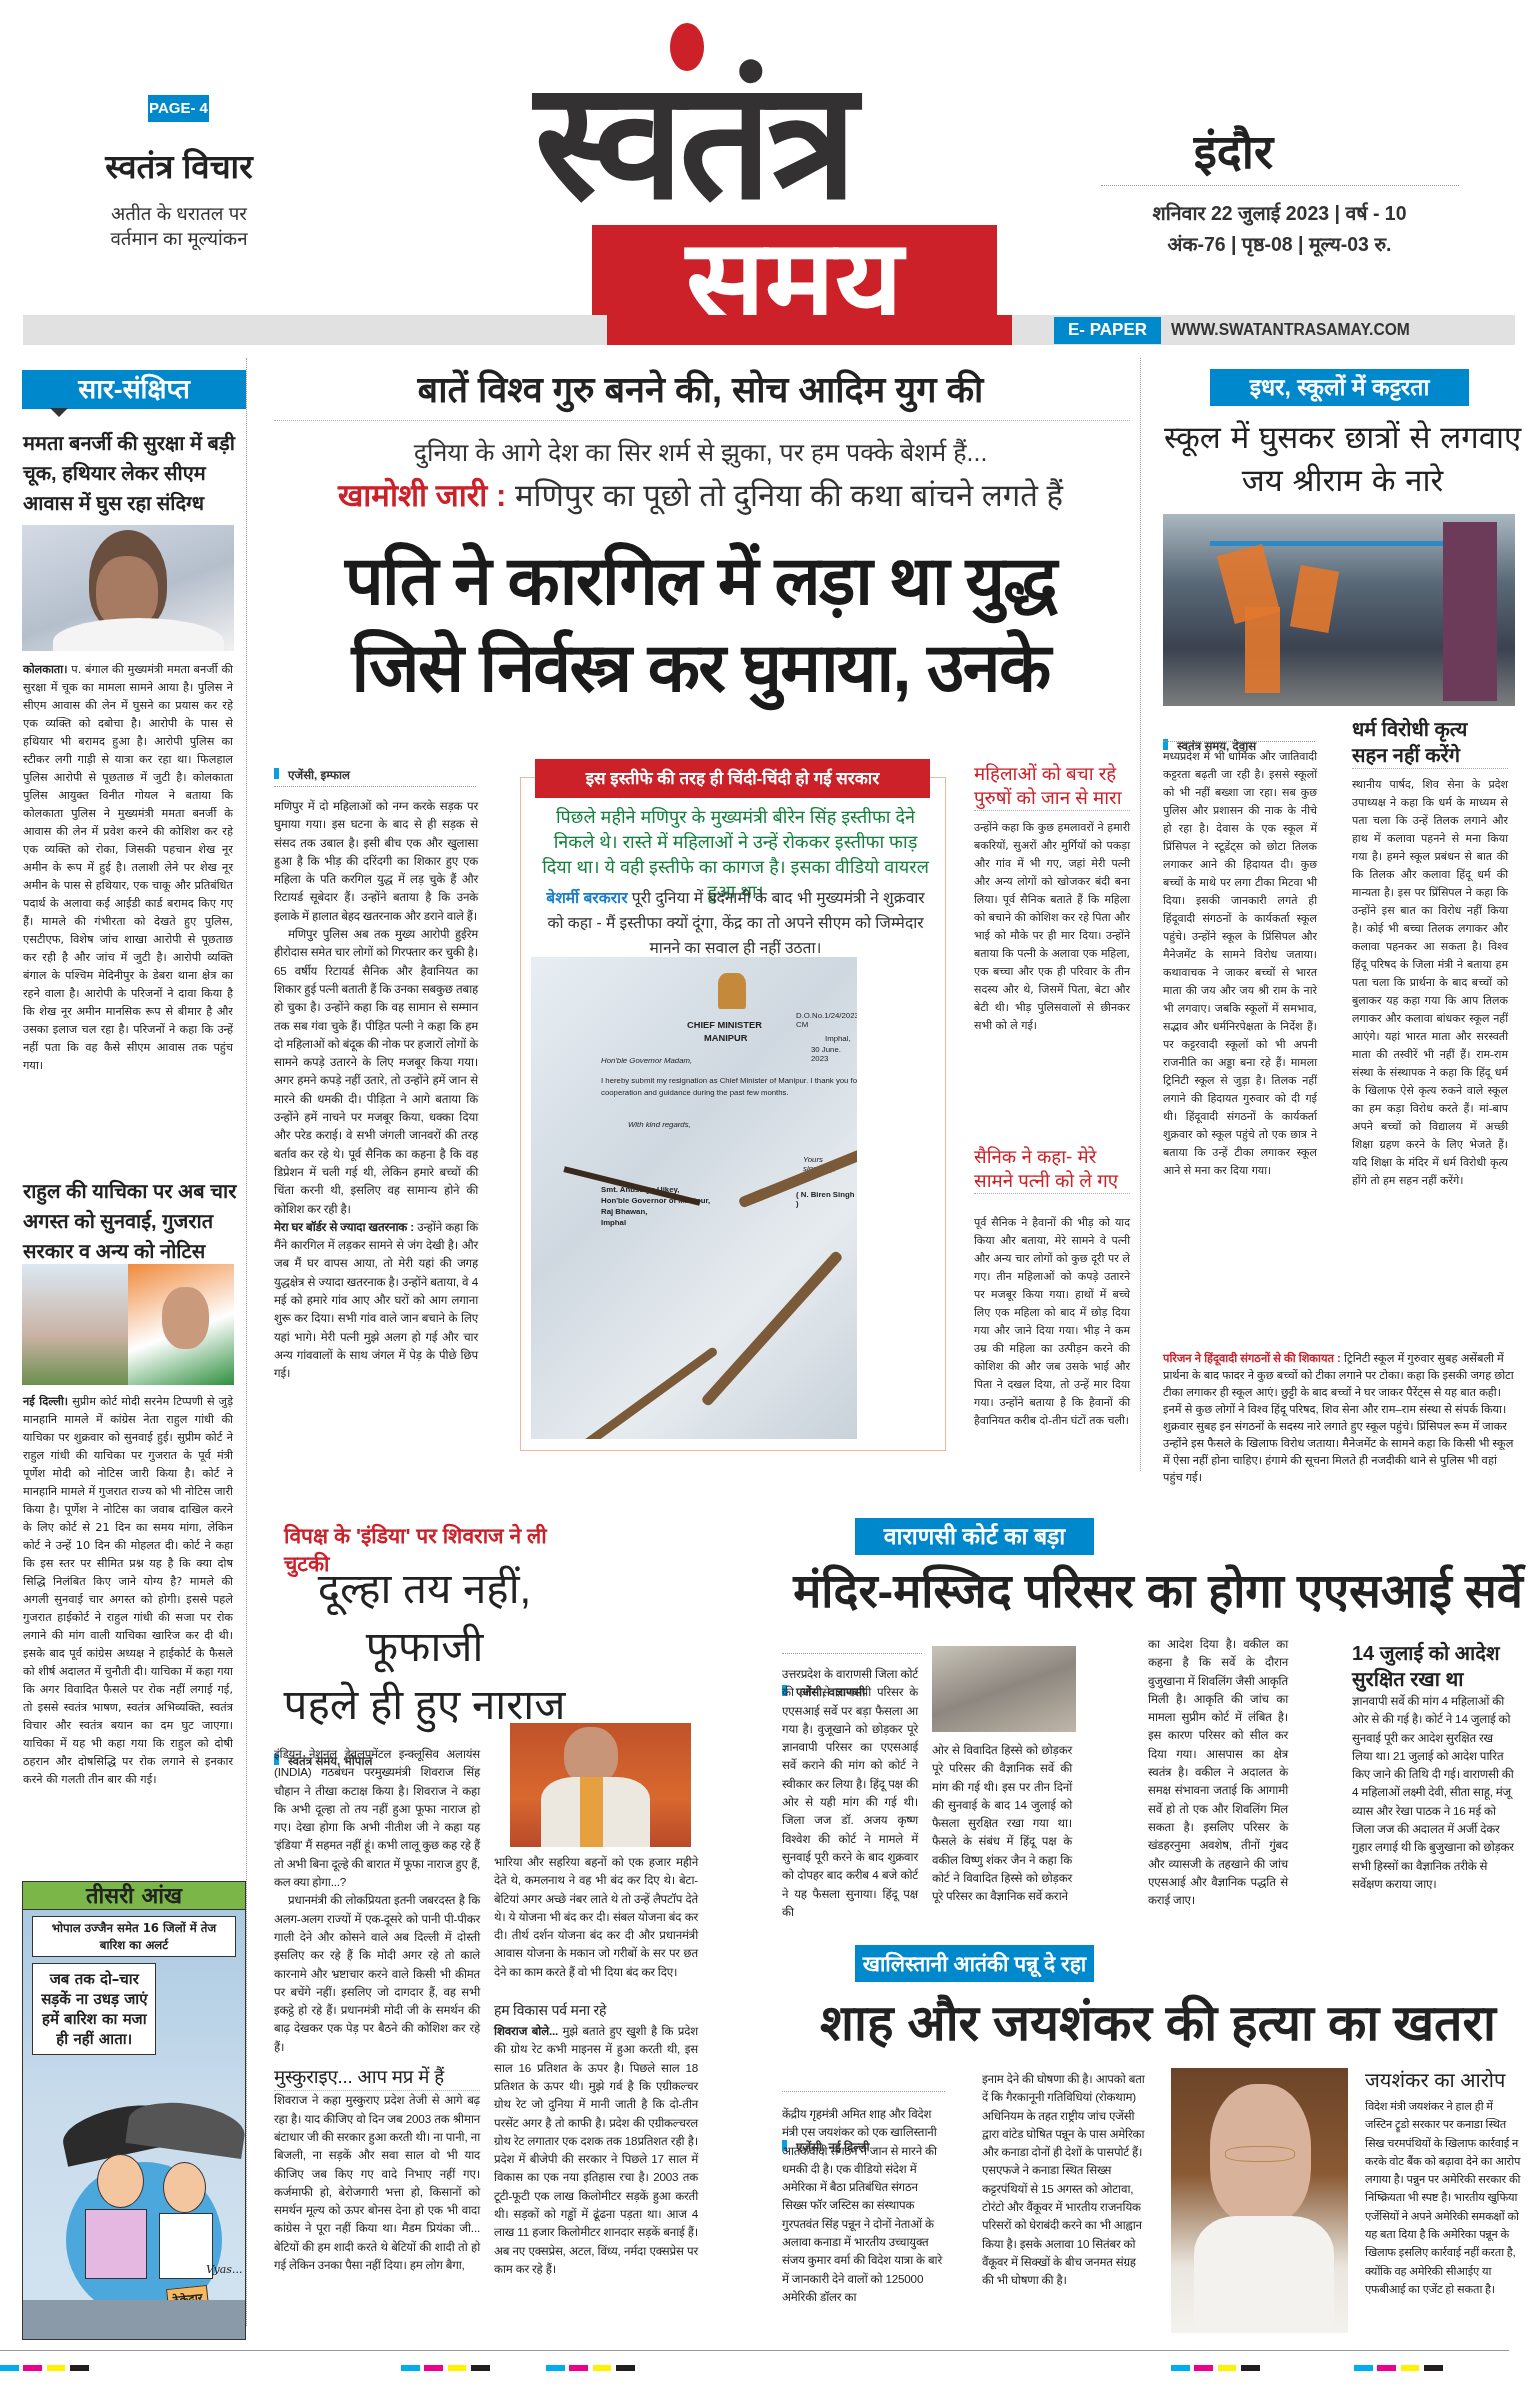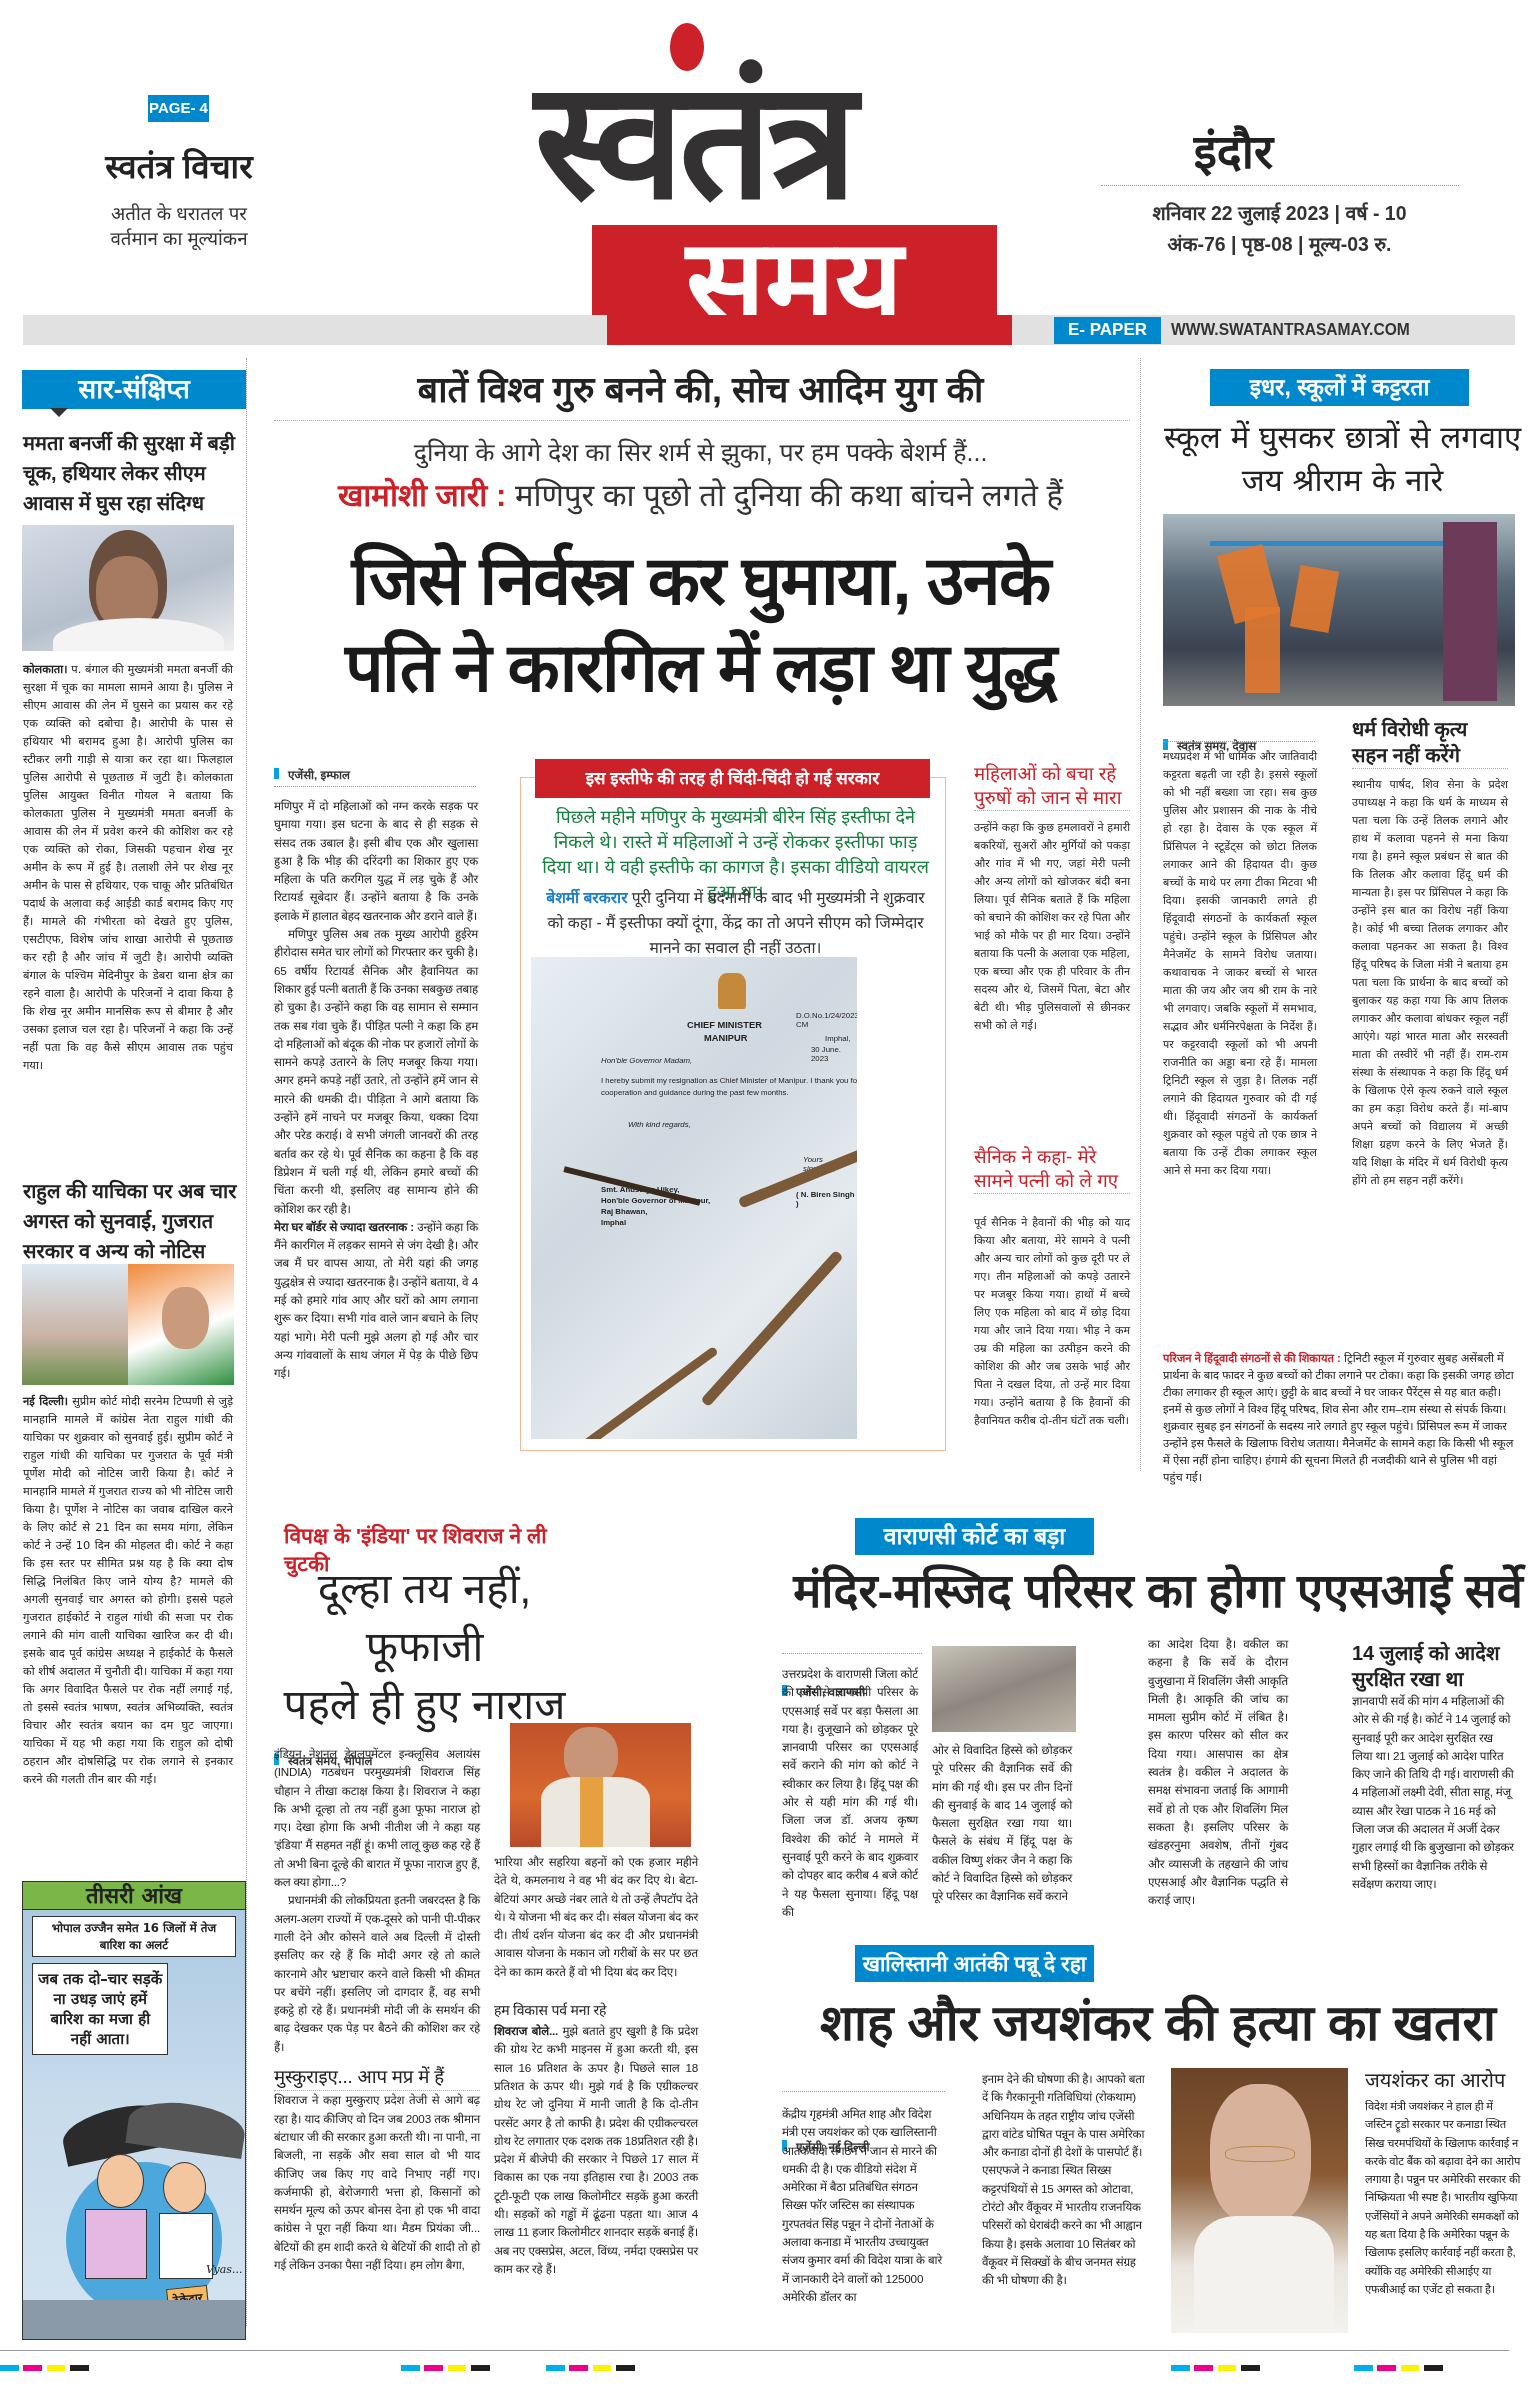--- a/index.html
+++ b/index.html
@@ -65,42 +65,42 @@
   <div style="position:absolute;left:106px;top:0;width:106px;height:121px;background:linear-gradient(160deg,#f08a3c 0%,#fff 55%,#2f8f3f 100%);"></div>
   <div style="position:absolute;left:140px;top:23px;width:47px;height:62px;border-radius:45%;background:#c99a7c;"></div>
 </div>
 <div class="abs body-text" style="left:23px;top:1393px;width:210px;">
   <b>नई दिल्ली।</b> <span>सुप्रीम कोर्ट मोदी सरनेम टिप्पणी से जुड़े मानहानि मामले में कांग्रेस नेता राहुल गांधी की याचिका पर शुक्रवार को सुनवाई हुई। सुप्रीम कोर्ट ने राहुल गांधी की याचिका पर गुजरात के पूर्व मंत्री पूर्णेश मोदी को नोटिस जारी किया है। कोर्ट ने मानहानि मामले में गुजरात राज्य को भी नोटिस जारी किया है। पूर्णेश ने नोटिस का जवाब दाखिल करने के लिए कोर्ट से 21 दिन का समय मांगा, लेकिन कोर्ट ने उन्हें 10 दिन की मोहलत दी। कोर्ट ने कहा कि इस स्तर पर सीमित प्रश्न यह है कि क्या दोष सिद्धि निलंबित किए जाने योग्य है? मामले की अगली सुनवाई चार अगस्त को होगी। इससे पहले गुजरात हाईकोर्ट ने राहुल गांधी की सजा पर रोक लगाने की मांग वाली याचिका खारिज कर दी थी। इसके बाद पूर्व कांग्रेस अध्यक्ष ने हाईकोर्ट के फैसले को शीर्ष अदालत में चुनौती दी। याचिका में कहा गया कि अगर विवादित फैसले पर रोक नहीं लगाई गई, तो इससे स्वतंत्र भाषण, स्वतंत्र अभिव्यक्ति, स्वतंत्र विचार और स्वतंत्र बयान का दम घुट जाएगा। याचिका में यह भी कहा गया कि राहुल को दोषी ठहरान और दोषसिद्धि पर रोक लगाने से इनकार करने की गलती तीन बार की गई।</span>
 </div>
 
 <div class="abs" style="left:22px;top:1881px;width:224px;height:459px;border:1.6px solid #333;background:linear-gradient(180deg,#a7c7e0 0%,#c9dcec 50%,#d3e3f0 100%);overflow:hidden;">
   <div style="height:28px;background:#7ab648;text-align:center;font-family:'DejaVu Sans',sans-serif;font-size:22px;line-height:28px;font-weight:700;color:#222;border-bottom:1.6px solid #333;">तीसरी आंख</div>
   <div style="margin:6.2px 9.3px;padding:3.1px 6.2px;background:#fff;border:1.6px solid #333;font-family:'DejaVu Sans',sans-serif;font-weight:700;font-size:11.7px;line-height:16.3px;text-align:center;">भोपाल उज्जैन समेत 16 जिलों में तेज बारिश का अलर्ट</div>
-  <div style="margin:4.7px 0 0 9.3px;width:136px;padding:4.7px;background:#fff;border:1.6px solid #333;font-family:'DejaVu Sans',sans-serif;font-weight:700;font-size:15px;line-height:20px;text-align:center;">जब तक दो–चार सड़कें ना उधड़ जाएं हमें बारिश का मजा ही नहीं आता।</div>
+  <div style="margin:4.7px 0 0 9.3px;width:124px;padding:4.7px;background:#fff;border:1.6px solid #333;font-family:'DejaVu Sans',sans-serif;font-weight:700;font-size:15px;line-height:20px;text-align:center;">जब तक दो–चार सड़कें ना उधड़ जाएं हमें बारिश का मजा ही नहीं आता।</div>
   <div style="position:absolute;left:43px;top:280px;width:156px;height:156px;border-radius:50%;background:#4ca8dc;"></div>
   <div style="position:absolute;left:39px;top:226px;width:117px;height:47px;border-radius:100% 100% 0 0;background:#2b2b2b;transform:rotate(-12deg);"></div>
   <div style="position:absolute;left:105px;top:222px;width:117px;height:47px;border-radius:100% 100% 0 0;background:#555;transform:rotate(8deg);"></div>
   <div style="position:absolute;left:74px;top:272px;width:47px;height:54px;border-radius:50%;background:#f4c6a0;border:1.6px solid #333;"></div>
   <div style="position:absolute;left:140px;top:280px;width:43px;height:51px;border-radius:50%;background:#f4c6a0;border:1.6px solid #333;"></div>
   <div style="position:absolute;left:62px;top:327px;width:62px;height:70px;background:#e4b8e0;border:1.6px solid #333;"></div>
   <div style="position:absolute;left:136px;top:331px;width:54px;height:66px;background:#fff;border:1.6px solid #333;"></div>
   <div style="position:absolute;left:144px;top:405px;padding:1.6px 4.7px;background:#f6b860;border:1.6px solid #333;font-family:'DejaVu Sans',sans-serif;font-weight:700;font-size:11.7px;transform:rotate(-6deg);">ठेकेदार</div>
   <div style="position:absolute;left:183px;top:381px;font-family:'DejaVu Serif',serif;font-style:italic;font-size:11px;">Vyas...</div>
   <div style="position:absolute;left:0;bottom:0;width:100%;height:39px;background:#8a9aa8;"></div>
 </div>
 
 <div class="abs hd" style="left:265px;top:366px;width:871px;text-align:center;font-size:36px;line-height:47px;">बातें विश्व गुरु बनने की, सोच आदिम युग की</div>
 <div class="abs" style="left:274px;top:420px;width:856px;border-top:0.8px dotted #aaa;"></div>
 <div class="abs" style="left:265px;top:434px;width:871px;text-align:center;font-family:'Liberation Sans',sans-serif;font-size:25px;color:#333;">दुनिया के आगे देश का सिर शर्म से झुका, पर हम पक्के बेशर्म हैं...</div>
 <div class="abs" style="left:265px;top:473px;width:871px;text-align:center;font-family:'Liberation Sans',sans-serif;font-size:31px;color:#333;">
   <b class="red">खामोशी जारी :</b> <span>मणिपुर का पूछो तो दुनिया की कथा बांचने लगते हैं</span>
 </div>
 <div class="abs hd" style="left:265px;top:537px;width:871px;text-align:center;font-size:68px;line-height:87px;color:#1a1a1a;letter-spacing:-1.6px;">
+  <div>पति ने कारगिल में लड़ा था युद्ध</div>
   <div>जिसे निर्वस्त्र कर घुमाया, उनके</div>
-  <div>पति ने कारगिल में लड़ा था युद्ध</div>
 </div>
 
 <div class="abs byline" style="left:274px;top:766px;">एजेंसी, इम्फाल</div>
 <div class="abs dotted" style="left:274px;top:786px;width:202px;"></div>
 <div class="abs narrow" style="left:274px;top:797px;width:204px;">
   <p>मणिपुर में दो महिलाओं को नग्न करके सड़क पर घुमाया गया। इस घटना के बाद से ही सड़क से संसद तक उबाल है। इसी बीच एक और खुलासा हुआ है कि भीड़ की दरिंदगी का शिकार हुए एक महिला के पति करगिल युद्ध में लड़ चुके हैं और रिटायर्ड सूबेदार हैं। उन्होंने बताया है कि उनके इलाके में हालात बेहद खतरनाक और डराने वाले हैं।</p>
   <p style="text-indent:14px">मणिपुर पुलिस अब तक मुख्य आरोपी हुईरेम हीरोदास समेत चार लोगों को गिरफ्तार कर चुकी है। 65 वर्षीय रिटायर्ड सैनिक और हैवानियत का शिकार हुई पत्नी बताती हैं कि उनका सबकुछ तबाह हो चुका है। उन्होंने कहा कि वह सामान से सम्मान तक सब गंवा चुके हैं। पीड़ित पत्नी ने कहा कि हम दो महिलाओं को बंदूक की नोक पर हजारों लोगों के सामने कपड़े उतारने के लिए मजबूर किया गया। अगर हमने कपड़े नहीं उतारे, तो उन्होंने हमें जान से मारने की धमकी दी। पीड़िता ने आगे बताया कि उन्होंने हमें नाचने पर मजबूर किया, धक्का दिया और परेड कराई। वे सभी जंगली जानवरों की तरह बर्ताव कर रहे थे। पूर्व सैनिक का कहना है कि वह डिप्रेशन में चली गई थी, लेकिन हमारे बच्चों की चिंता करनी थी, इसलिए वह सामान्य होने की कोशिश कर रही है।</p>
   <p><b>मेरा घर बॉर्डर से ज्यादा खतरनाक :</b> <span>उन्होंने कहा कि मैंने कारगिल में लड़कर सामने से जंग देखी है। और जब मैं घर वापस आया, तो मेरी यहां की जगह युद्धक्षेत्र से ज्यादा खतरनाक है। उन्होंने बताया, वे 4 मई को हमारे गांव आए और घरों को आग लगाना शुरू कर दिया। सभी गांव वाले जान बचाने के लिए यहां भागे। मेरी पत्नी मुझे अलग हो गई और चार अन्य गांववालों के साथ जंगल में पेड़ के पीछे छिप गई।</span></p>
 </div>
 

